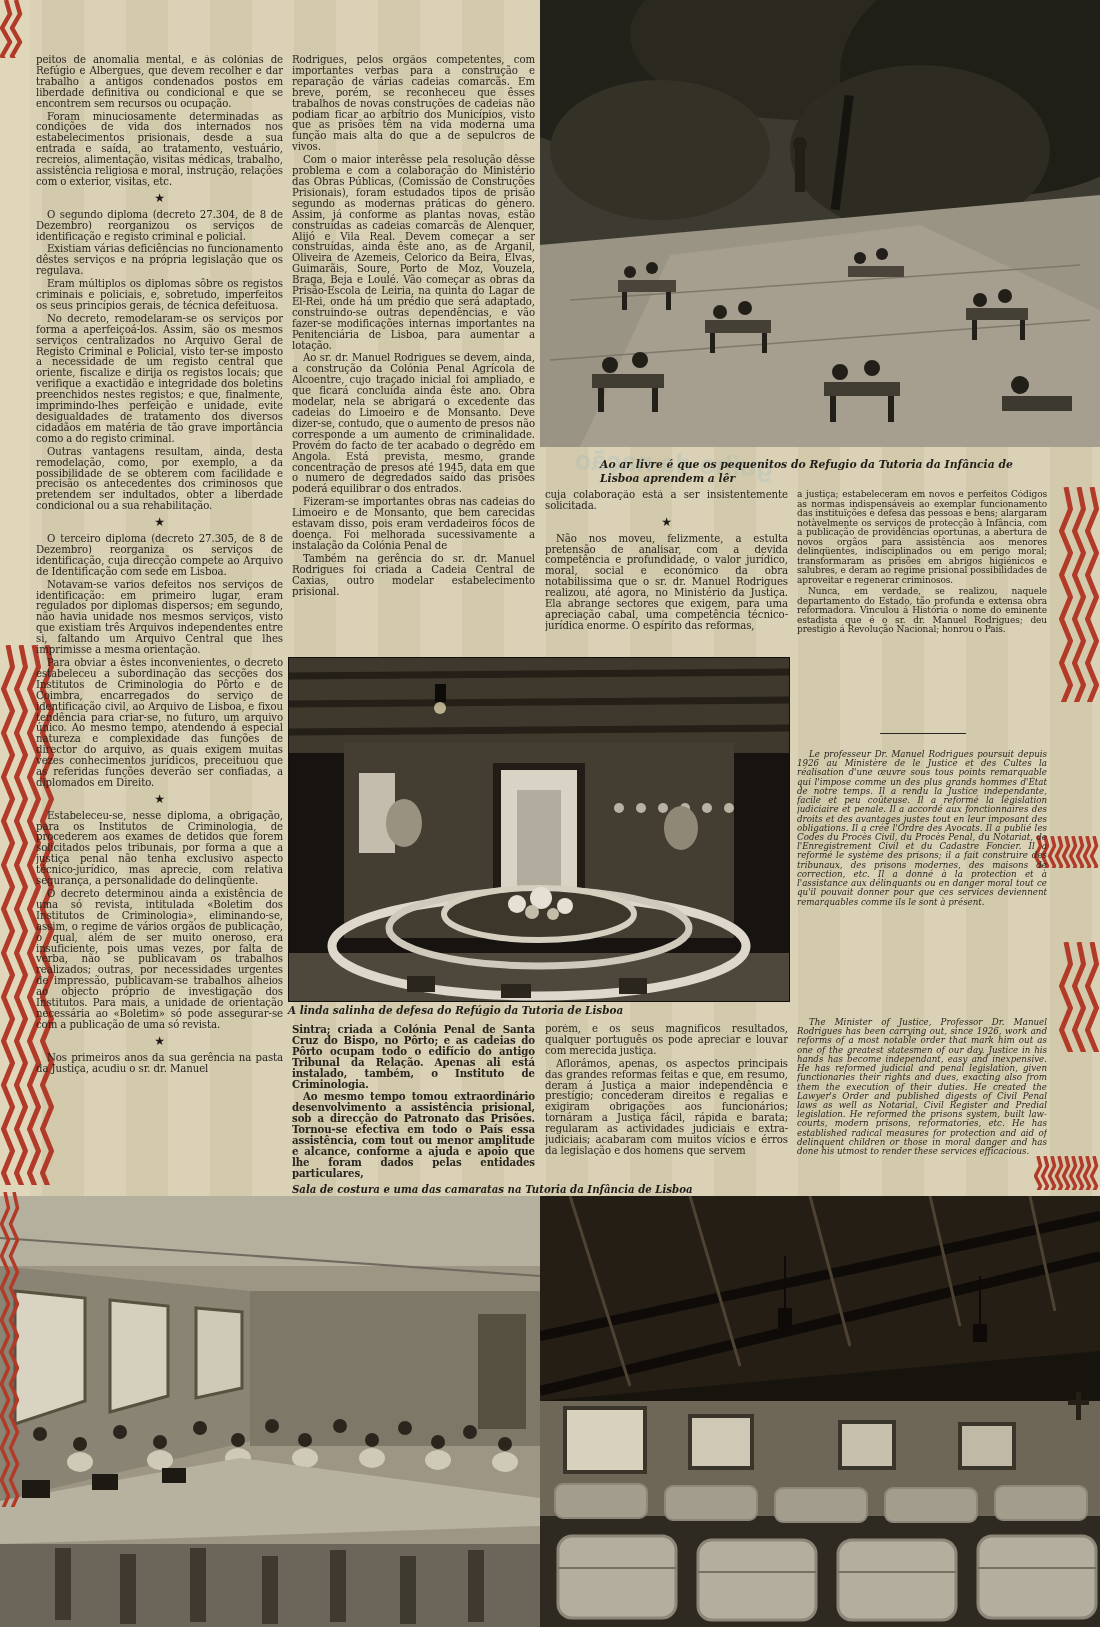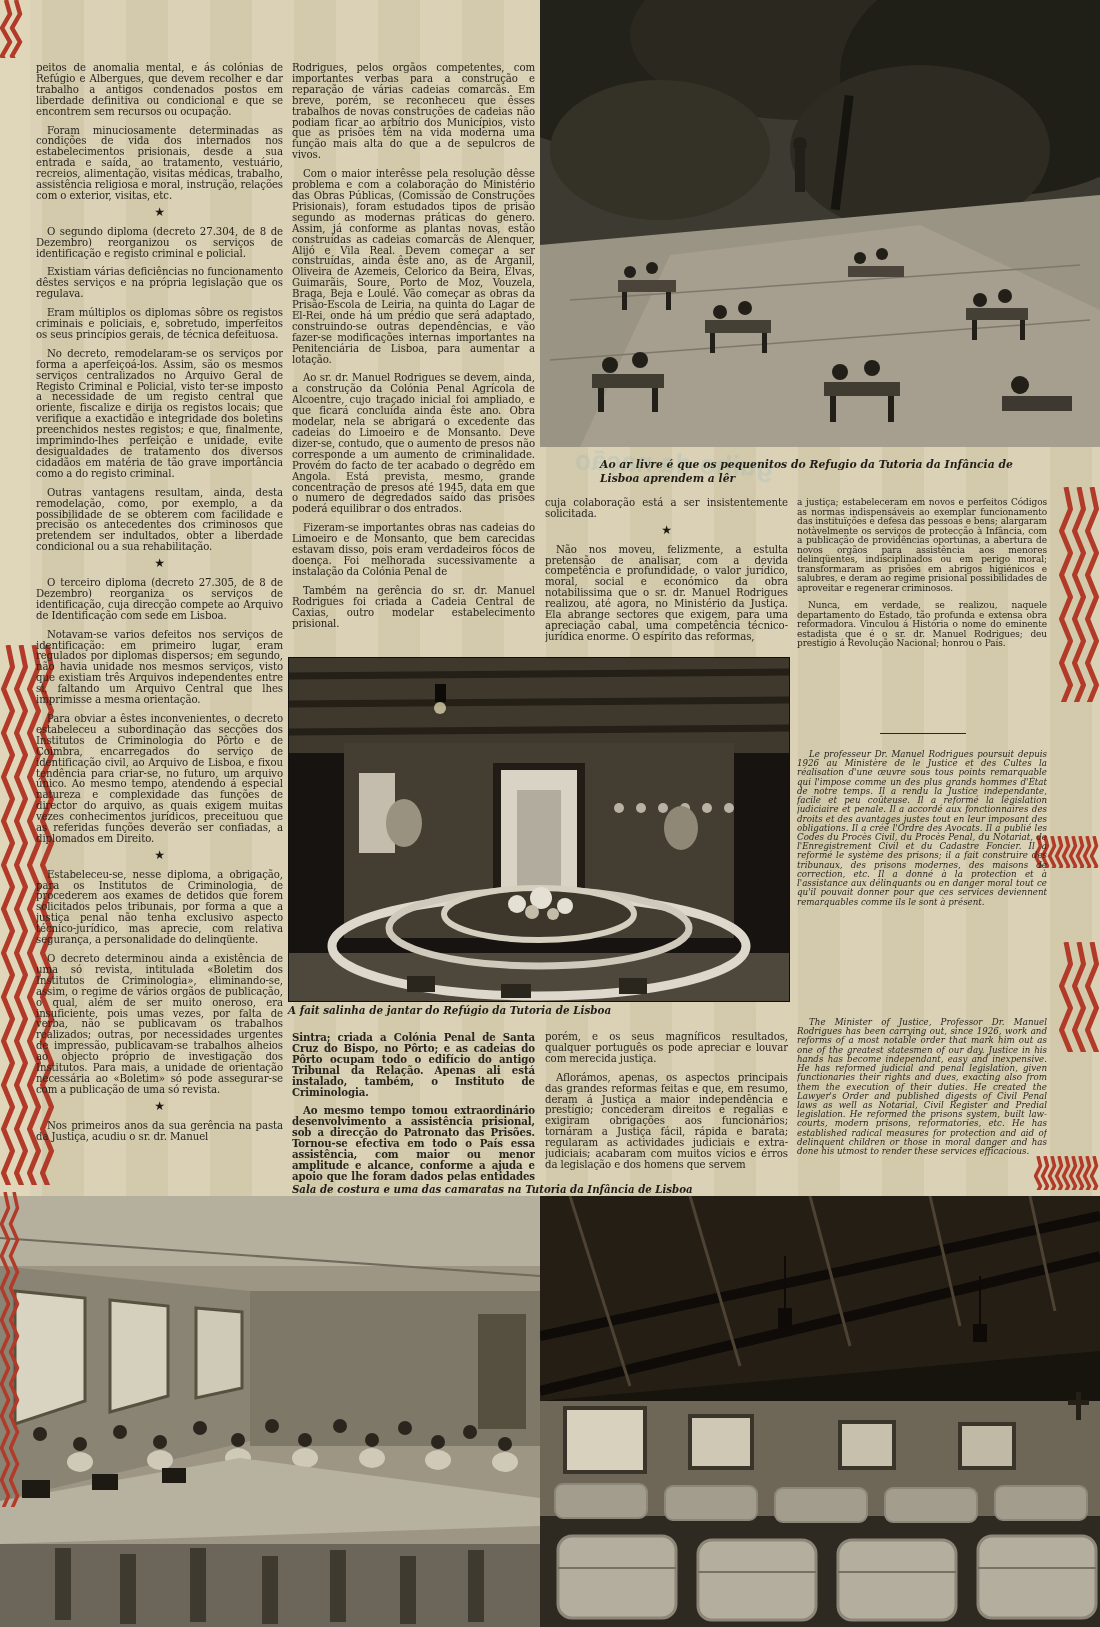--- a/index.html
+++ b/index.html
@@ -6,21 +6,21 @@
   .page{position:relative;width:1100px;height:1627px;margin:0 auto;overflow:hidden;
         background:#d8cfb2;
         font-family:"DejaVu Serif","Liberation Serif",serif;color:#28251f;}
   .page::before{content:"";position:absolute;inset:0;pointer-events:none;
         background:repeating-linear-gradient(90deg,rgba(255,255,255,.05) 0 42px,rgba(80,60,20,.04) 42px 84px);}
   .margin-strip{position:absolute;left:0;top:0;width:30px;height:100%;background:#e0d7ba;}
 
   
   .col{position:absolute;text-align:justify;font-size:10.2px;line-height:1.07;
        letter-spacing:-0.1px;overflow:hidden;}
-  .col p{margin:8px 0 2px 0;text-indent:11px;}
+  .col p{margin:0 0 2px 0;text-indent:11px;}
   .col p.noind{text-indent:0;}
   .col p.star{text-align:center;text-indent:0;font-size:12px;margin:4px 0 5px 0;color:#1c1a15;}
   #col1{left:36px;top:55px;width:247px;height:1134px;}
   #col2t{left:292px;top:55px;width:243px;height:590px;}
   #col3t{left:545px;top:490px;width:243px;height:160px;}
   #col4{left:797px;top:490px;width:250px;height:222px;font-size:9px;line-height:1.06;}
   #col2b{left:292px;top:1024px;width:243px;height:158px;font-weight:bold;}
   #col3b{left:545px;top:1024px;width:243px;height:158px;}
   .smallital{position:absolute;text-align:justify;font-style:italic;font-size:8.7px;
        line-height:1.06;letter-spacing:0;overflow:hidden;}
@@ -323,21 +323,21 @@
         <path d="M39 0 L41.5 10 L36.5 20 L41.5 30 L36.5 40" fill="none" stroke="#b23a28" stroke-width="3.5" stroke-linejoin="round"></path>
         <path d="M46 0 L48.5 10 L43.5 20 L48.5 30 L43.5 40" fill="none" stroke="#b23a28" stroke-width="3.5" stroke-linejoin="round"></path>
         <path d="M53 0 L55.5 10 L50.5 20 L55.5 30 L50.5 40" fill="none" stroke="#b23a28" stroke-width="3.5" stroke-linejoin="round"></path>
         <path d="M60 0 L62.5 10 L57.5 20 L62.5 30 L57.5 40" fill="none" stroke="#b23a28" stroke-width="3.5" stroke-linejoin="round"></path>
       </svg>
   </div>
 
   <div id="ghost">guiho da nação</div>
 
   <div class="caption" id="cap1">Ao ar livre é que os pequenitos do Refugio da Tutoria da Infância de Lisboa aprendem a lêr</div>
-  <div class="caption" id="cap2">A fait salinha de jantar do Refúgio da Tutoria de Lisboa</div>
+  <div class="caption" id="cap2">A linda salinha de defesa do Refúgio da Tutoria de Lisboa</div>
   <div class="caption" id="cap3">Sala de costura e uma das camaratas na Tutoria da Infância de Lisboa</div>
 
   <div class="col" id="col1">
     <p class="noind">peitos de anomalia mental, e ás colónias de Refúgio e Albergues, que devem recolher e dar trabalho a antigos condenados postos em liberdade definitiva ou condicional e que se encontrem sem recursos ou ocupação.</p>
     <p>Foram minuciosamente determinadas as condições de vida dos internados nos estabelecimentos prisionais, desde a sua entrada e saída, ao tratamento, vestuário, recreios, alimentação, visitas médicas, trabalho, assistência religiosa e moral, instrução, relações com o exterior, visitas, etc.</p>
     <p class="star">★</p>
     <p>O segundo diploma (decreto 27.304, de 8 de Dezembro) reorganizou os serviços de identificação e registo criminal e policial.</p>
     <p>Existiam várias deficiências no funcionamento dêstes serviços e na própria legislação que os regulava.</p>
     <p>Eram múltiplos os diplomas sôbre os registos criminais e policiais, e, sobretudo, imperfeitos os seus princípios gerais, de técnica defeituosa.</p>
     <p>No decreto, remodelaram-se os serviços por forma a aperfeiçoá-los. Assim, são os mesmos serviços centralizados no Arquivo Geral de Registo Criminal e Policial, visto ter-se imposto a necessidade de um registo central que oriente, fiscalize e dirija os registos locais; que verifique a exactidão e integridade dos boletins preenchidos nestes registos; e que, finalmente, imprimindo-lhes perfeição e unidade, evite desigualdades de tratamento dos diversos cidadãos em matéria de tão grave importância como a do registo criminal.</p>
@@ -376,20 +376,20 @@
 
   <div class="smallital" id="french">
     <p>Le professeur Dr. Manuel Rodrigues poursuit depuis 1926 au Ministère de le Justice et des Cultes la réalisation d'une œuvre sous tous points remarquable qui l'impose comme un des plus grands hommes d'État de notre temps. Il a rendu la Justice independante, facile et peu coûteuse. Il a reformé la législation judiciaire et penale. Il a accordé aux fonctionnaires des droits et des avantages justes tout en leur imposant des obligations. Il a créé l'Ordre des Avocats. Il a publié les Codes du Procès Civil, du Procès Penal, du Notariat, de l'Enregistrement Civil et du Cadastre Foncier. Il a reformé le système des prisons; il a fait construire des tribunaux, des prisons modernes, des maisons de correction, etc. Il a donné à la protection et à l'assistance aux délinquants ou en danger moral tout ce qu'il pouvait donner pour que ces services deviennent remarquables comme ils le sont à présent.</p>
   </div>
   <div class="smallital" id="english">
     <p>The Minister of Justice, Professor Dr. Manuel Rodrigues has been carrying out, since 1926, work and reforms of a most notable order that mark him out as one of the greatest statesmen of our day. Justice in his hands has become independant, easy and inexpensive. He has reformed judicial and penal legislation, given functionaries their rights and dues, exacting also from them the execution of their duties. He created the Lawyer's Order and published digests of Civil Penal laws as well as Notarial, Civil Register and Predial legislation. He reformed the prisons system, built law-courts, modern prisons, reformatories, etc. He has established radical measures for protection and aid of delinquent children or those in moral danger and has done his utmost to render these services efficacious.</p>
   </div>
 
   <div class="col" id="col2b">
     <p class="noind">Sintra; criada a Colónia Penal de Santa Cruz do Bispo, no Pôrto; e as cadeias do Pôrto ocupam todo o edifício do antigo Tribunal da Relação. Apenas ali está instalado, também, o Instituto de Criminologia.</p>
-    <p>Ao mesmo tempo tomou extraordinário desenvolvimento a assistência prisional, sob a direcção do Patronato das Prisões. Tornou-se efectiva em todo o País essa assistência, com maior ou menor amplitude e alcance, conforme a ajuda e apoio que lhe foram dados pelas entidades particulares,</p>
+    <p>Ao mesmo tempo tomou extraordinário desenvolvimento a assistência prisional, sob a direcção do Patronato das Prisões. Tornou-se efectiva em todo o País essa assistência, com tout ou menor amplitude e alcance, conforme a ajuda e apoio que lhe foram dados pelas entidades particulares,</p>
   </div>
 
   <div class="col" id="col3b">
     <p class="noind">porém, e os seus magníficos resultados, qualquer português os pode apreciar e louvar com merecida justiça.</p>
     <p>Aflorámos, apenas, os aspectos principais das grandes reformas feitas e que, em resumo, deram á Justiça a maior independência e prestígio; concederam direitos e regalias e exigiram obrigações aos funcionários; tornáram a Justiça fácil, rápida e barata; regularam as actividades judiciais e extra-judiciais; acabaram com muitos vícios e érros da legislação e dos homens que servem</p>
   </div>
 </div>
 
 </body></html>

